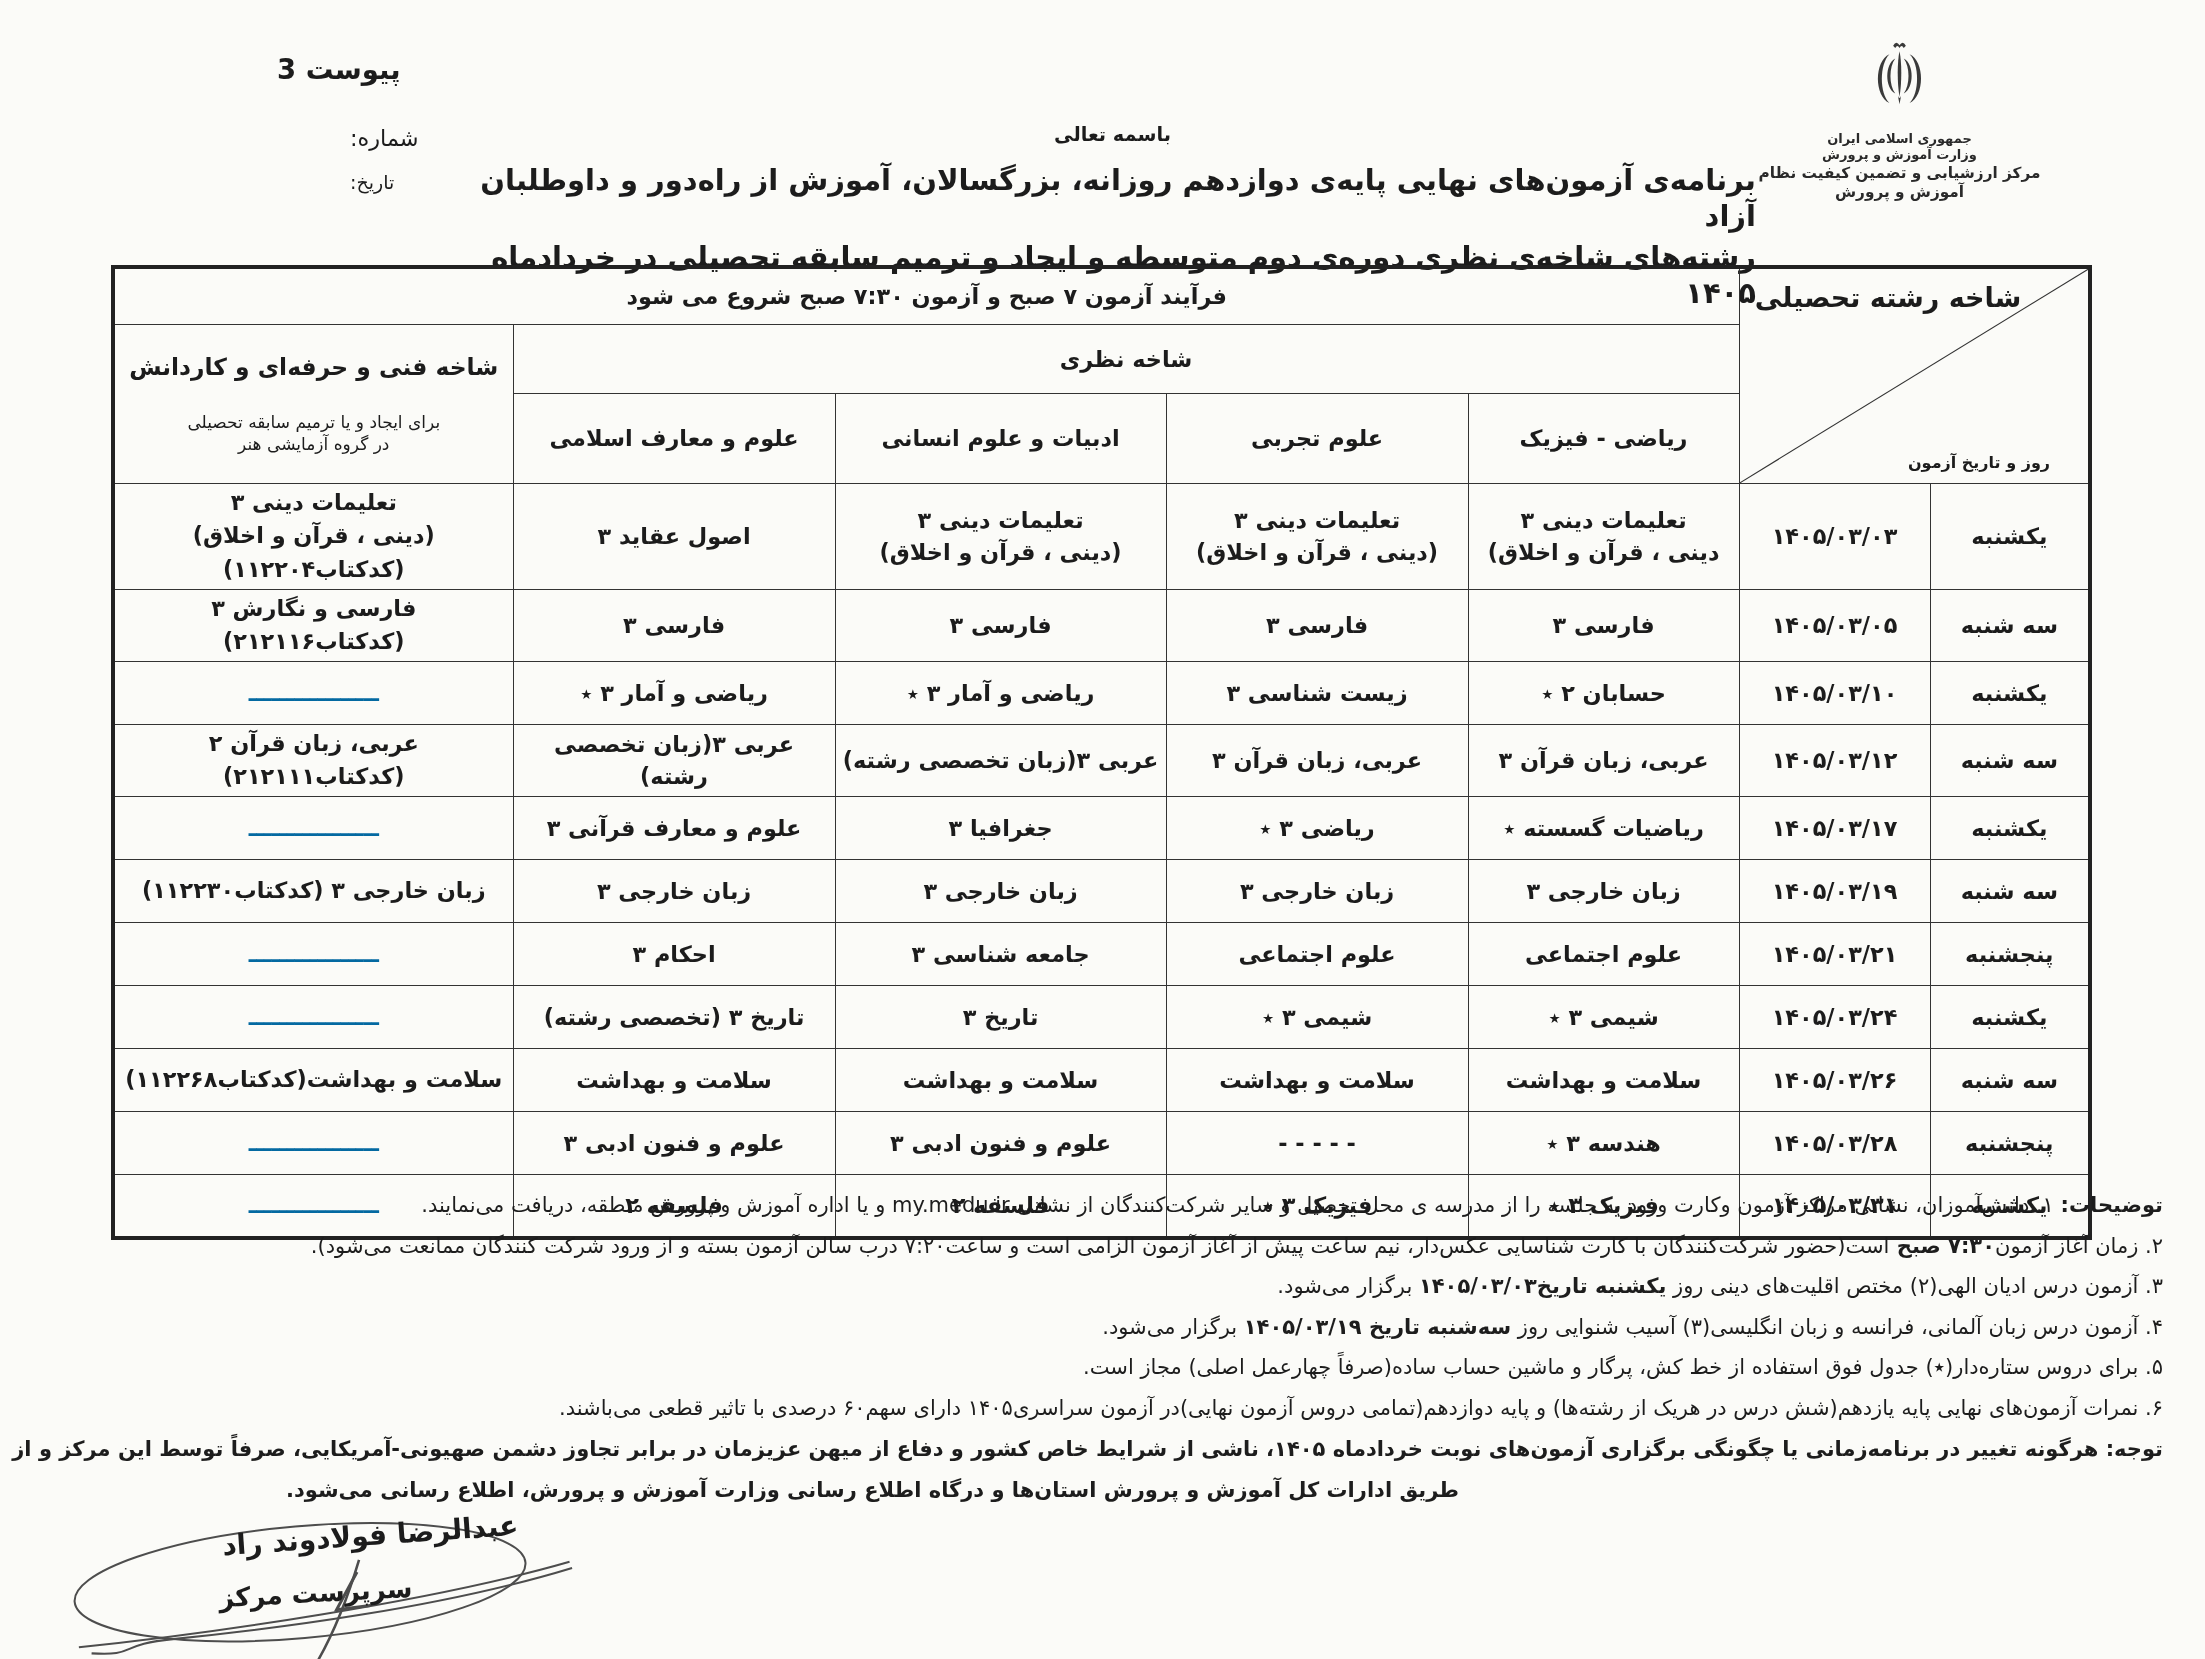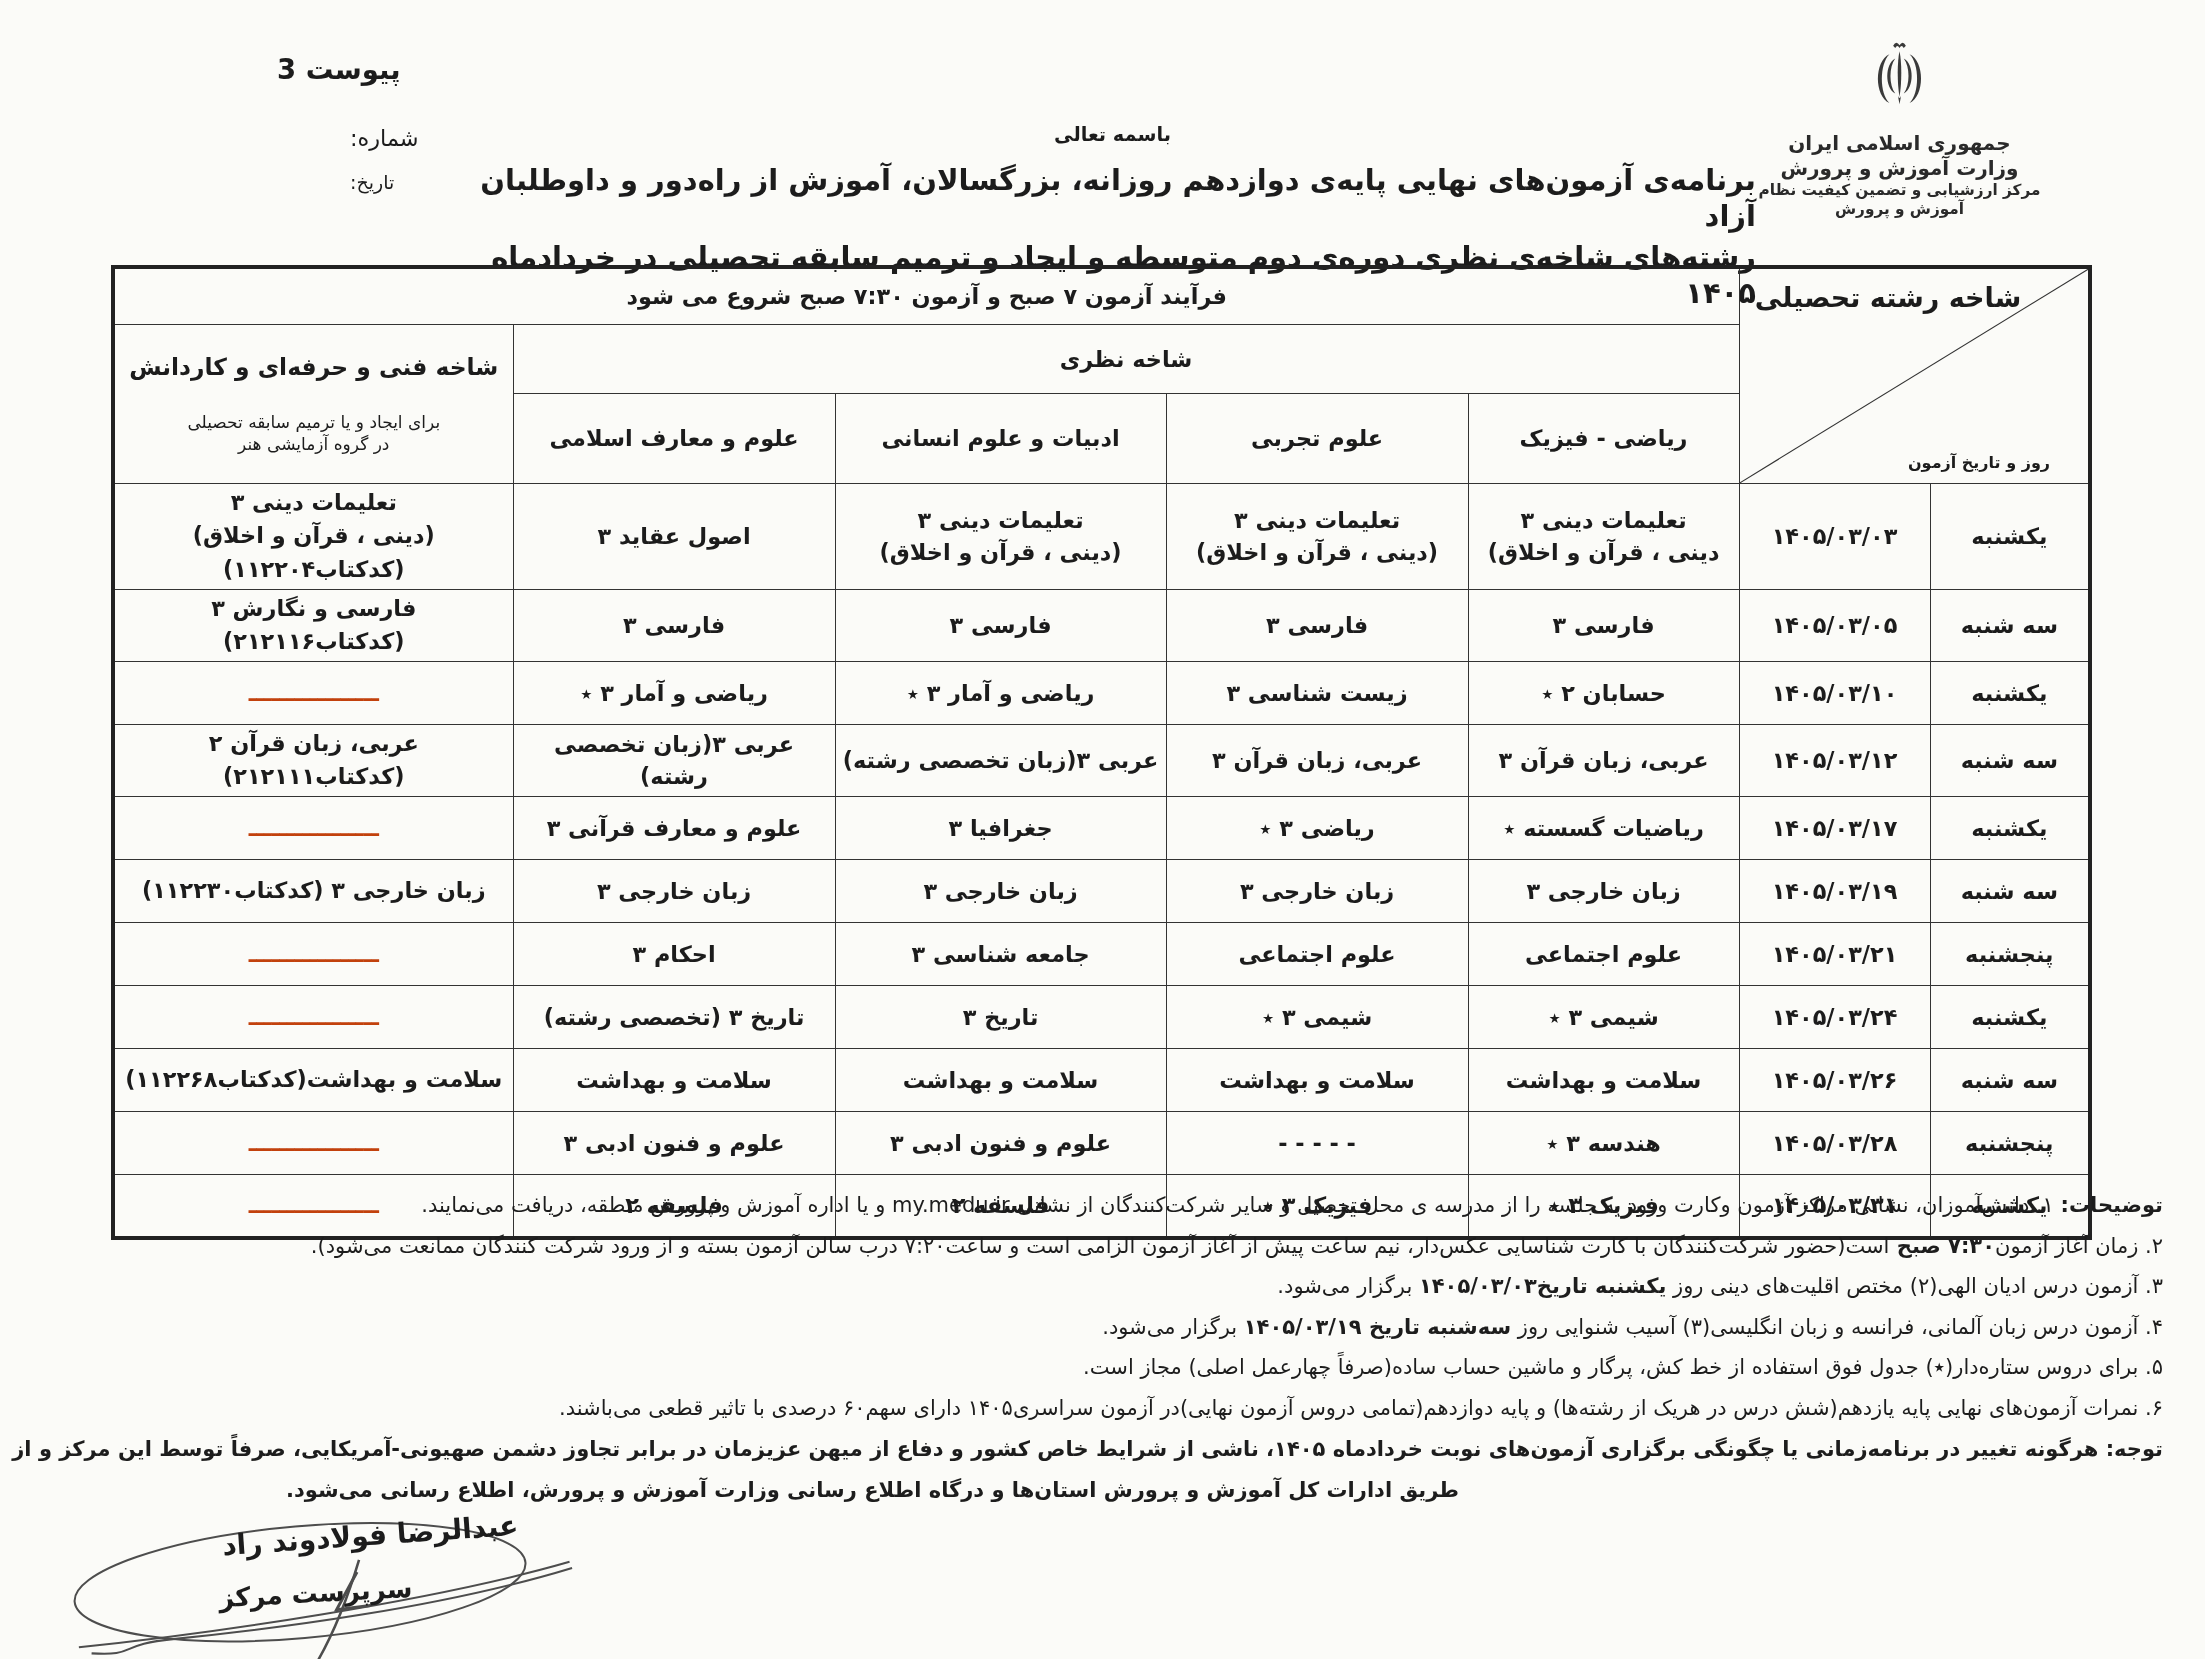--- a/index.html
+++ b/index.html
@@ -9,21 +9,21 @@
     font-family:"DejaVu Sans",sans-serif;
     overflow:hidden;
   }
   .abs{position:absolute;}
   
   .attachment{top:53px;left:277px;font-size:27.5px;font-weight:bold;}
   .num-label{top:125px;left:350px;font-size:22.4px;}
   .date-label{top:171px;left:350px;font-size:19px;}
   .org-block{top:40px;right:153px;width:305px;text-align:center;direction:rtl;}
   .org-block svg{display:block;margin:0 auto 3.1px auto;}
-  .org-line{font-size:20px;font-weight:bold;line-height:1.25;color:#2a2a2a;}
+  .org-line{font-size:13px;font-weight:bold;line-height:1.25;color:#2a2a2a;}
   .org-line.small{font-size:15.3px;}
   .bismillah{top:123px;left:1054px;font-size:19.3px;font-weight:bold;}
   .titles{top:162px;left:433px;width:1323px;text-align:right;direction:rtl;}
   .title1{font-size:29px;font-weight:bold;line-height:1.25;}
   .title2{font-size:29px;font-weight:bold;line-height:1.25;margin-top:4.1px;}
 
   
   table.sched{
     position:absolute;top:265px;left:111px;width:1977px;
     border-collapse:collapse;table-layout:fixed;direction:rtl;
@@ -47,21 +47,21 @@
   td.corner svg{position:absolute;inset:0;width:100%;height:100%;}
   td.theory{font-size:25.4px;}
   td.voc-head{padding-top:7.1px;}
   .voc-title{font-size:23.4px;font-weight:bold;}
   .voc-sub{font-size:17px;font-weight:normal;line-height:1.3;margin-top:4.1px;}
   td.colhead{font-size:24px;}
   td.daycell{font-size:23.4px;border-left:3.6px double #333;}
   td.datecell{font-size:24.4px;margin-top:28px;}
   td.subject{font-size:22.4px;line-height:1.45;}
   td.voc-cell{font-size:20px;line-height:1.5;}
-  td.dash-cell{font-size:22.4px;letter-spacing:0;color:#c2410c;}
+  td.dash-cell{font-size:22.4px;letter-spacing:0;color:#0369a1;}
 
   
   .notes{
     top:1185px;right:42px;left:42px;direction:rtl;text-align:right;
     font-size:21px;line-height:1.93;color:#1d1d1d;
   }
   .notes .nline{white-space:nowrap;}
   .nb{font-weight:bold;text-align:center;}
   .attn{margin-top:1px;font-weight:bold;}
   .attn-l2{font-weight:bold;padding-left:244px;text-align:left;direction:rtl;}

